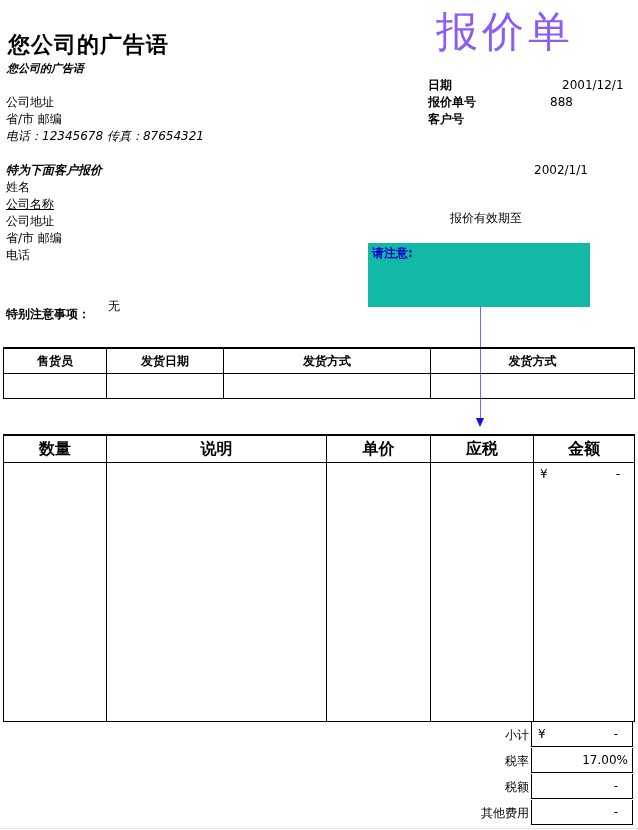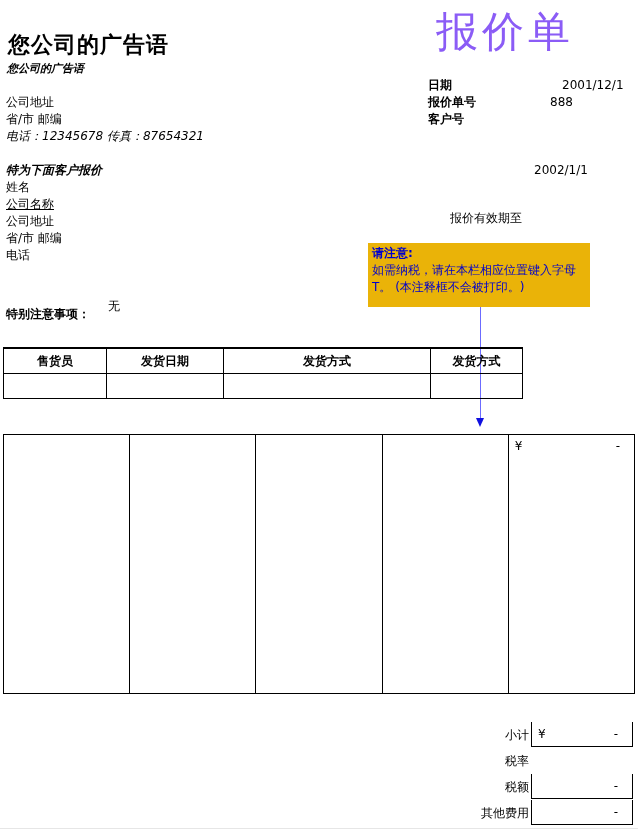--- a/index.html
+++ b/index.html
@@ -5,26 +5,26 @@
   html, body { margin:0; padding:0; background:#fff; }
   body { width:638px; height:830px; position:relative; overflow:hidden;
          font-family:"DejaVu Sans","Liberation Sans",sans-serif; color:#000; font-size:12px; }
   .abs { position:absolute; white-space:nowrap; }
   .company-name { left:8px; top:30px; font-size:22px; font-weight:bold; font-family:"DejaVu Serif","Liberation Serif",serif; letter-spacing:1px; }
   .slogan { left:7px; top:61px; font-size:11px; font-weight:bold; font-style:italic; }
   .doc-title { left:436px; top:4px; font-size:42px; color:#8b5cf6; font-family:"DejaVu Serif","Liberation Serif",serif; letter-spacing:4px; }
   .line { font-size:12px; line-height:17px; }
   .lbl-right { text-align:left; font-weight:bold; width:100px; }
   .bold { font-weight:bold; }
-  .note-box { left:368px; top:243px; width:222px; height:64px; background:#eab308; color:#0000cc; font-size:12px; padding:2px 4px; box-sizing:border-box; white-space:normal; line-height:17px; }
+  .note-box { left:368px; top:243px; width:222px; height:64px; background:#14b8a6; color:#0000cc; font-size:12px; padding:2px 4px; box-sizing:border-box; white-space:normal; line-height:17px; }
   .note-box .title { font-weight:bold; }
   .arrow-line { left:480px; top:307px; width:1px; height:112px; background:#6b6bff; }
   .arrow-head { left:476px; top:418px; width:0; height:0; border-left:4px solid transparent; border-right:4px solid transparent; border-top:9px solid #1010e0; }
   table { border-collapse:collapse; position:absolute; }
-  table.ship { left:3px; top:347px; width:520px; }
+  table.ship { left:3px; top:347px; width:632px; }
   table.ship td, table.ship th { border:1px solid #000; height:24px; padding:0; font-size:12px; }
   table.ship tr:first-child th { border-top:2px solid #000; font-weight:bold; }
   table.items { left:3px; top:434px; width:632px; }
   table.items th { border:1px solid #000; border-top:2px solid #000; font-size:16px; font-weight:bold; height:26px; padding:0; font-family:"DejaVu Serif","Liberation Serif",serif; }
   table.items td { border:1px solid #000; padding:0; vertical-align:top; height:258px; font-size:12px; }
   table.items tr:last-child td { border-bottom:1px solid #000; }
   .amount-cell { position:relative; }
   .yen { position:absolute; left:6px; top:4px; }
   .dash { position:absolute; right:14px; top:4px; }
   .totals { position:absolute; left:430px; top:722px; }
@@ -62,21 +62,20 @@
 <div class="abs line" style="left:6px;top:247px;">电话</div>
 
 <div class="abs line" style="left:450px;top:162px;margin-top:48px;">报价有效期至</div>
 <div class="abs line" style="left:534px;top:162px;">2002/1/1</div>
 
 <div class="abs line bold" style="left:6px;top:298px;margin-top:8px;">特别注意事项：</div>
 <div class="abs line" style="left:108px;top:298px;">无</div>
 
 <div class="abs note-box">
   <div class="title">请注意:</div>
-  <div>如需纳税，请在本栏相应位置键入字母 T。  (本注释框不会被打印。)</div>
 </div>
 <div class="abs arrow-line"></div>
 <div class="abs arrow-head"></div>
 
 <table class="ship">
   <tbody>
       <tr>
     <th style="width:102px;">售货员</th>
     <th style="width:116px;">发货日期</th>
     <th style="width:206px;">发货方式</th>
@@ -86,20 +85,27 @@
     <td></td>
     <td></td>
     <td></td>
     <td></td>
   </tr>
 </tbody>
   </table>
 
 <table class="items">
   <tbody>
+      <tr>
+    <th style="width:102px;">数量</th>
+    <th style="width:219px;">说明</th>
+    <th style="width:103px;">单价</th>
+    <th style="width:102px;">应税</th>
+    <th>金额</th>
+  </tr>
   <tr>
     <td></td>
     <td></td>
     <td></td>
     <td></td>
     <td class="amount-cell">
       <span class="yen">¥</span>
       <span class="dash">-</span>
     </td>
   </tr>
@@ -109,20 +115,23 @@
 <div class="totals">
   <div class="tot-row" style="top:0;">
     <span class="tot-label">小计</span>
     <div class="tot-val">
       <span class="yen">¥</span>
       <span class="d">-</span>
     </div>
   </div>
   <div class="tot-row" style="top:26px;">
     <span class="tot-label">税率</span>
+    <div class="tot-val">
+      <span class="v">17.00%</span>
+    </div>
   </div>
   <div class="tot-row" style="top:52px;">
     <span class="tot-label">税额</span>
     <div class="tot-val">
       <span class="d">-</span>
     </div>
   </div>
   <div class="tot-row" style="top:78px;">
     <span class="tot-label">其他费用</span>
     <div class="tot-val">

